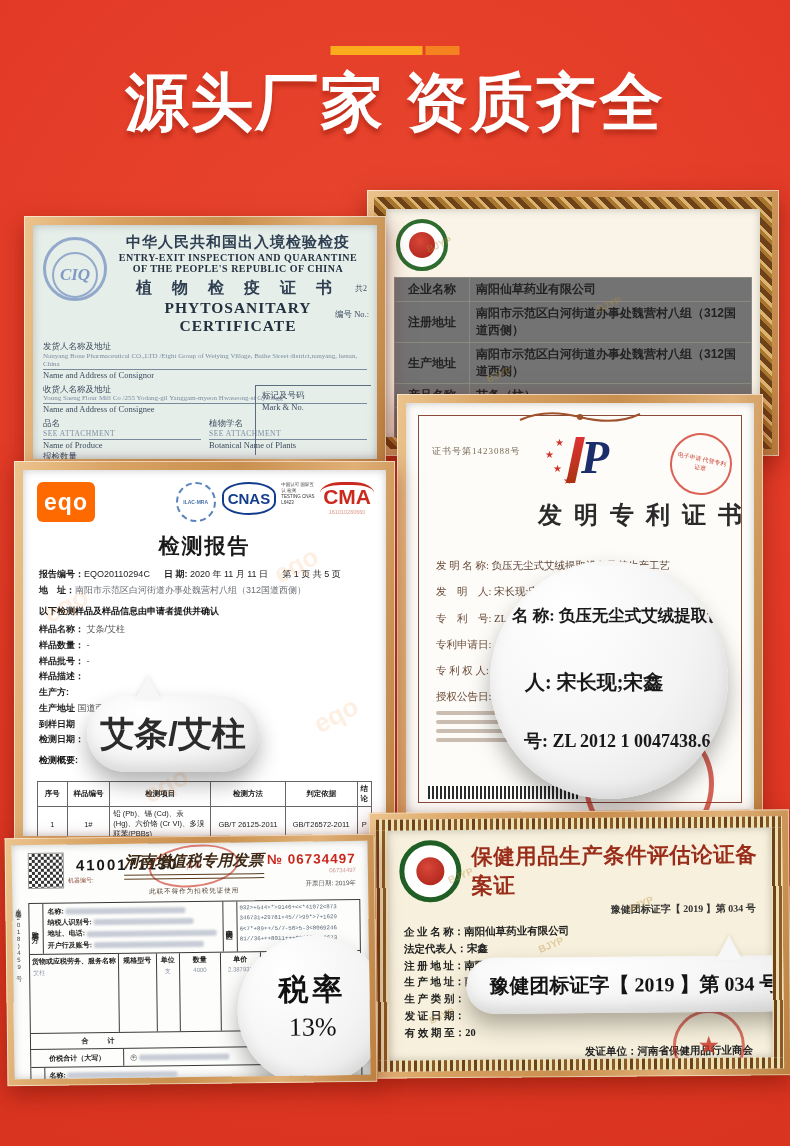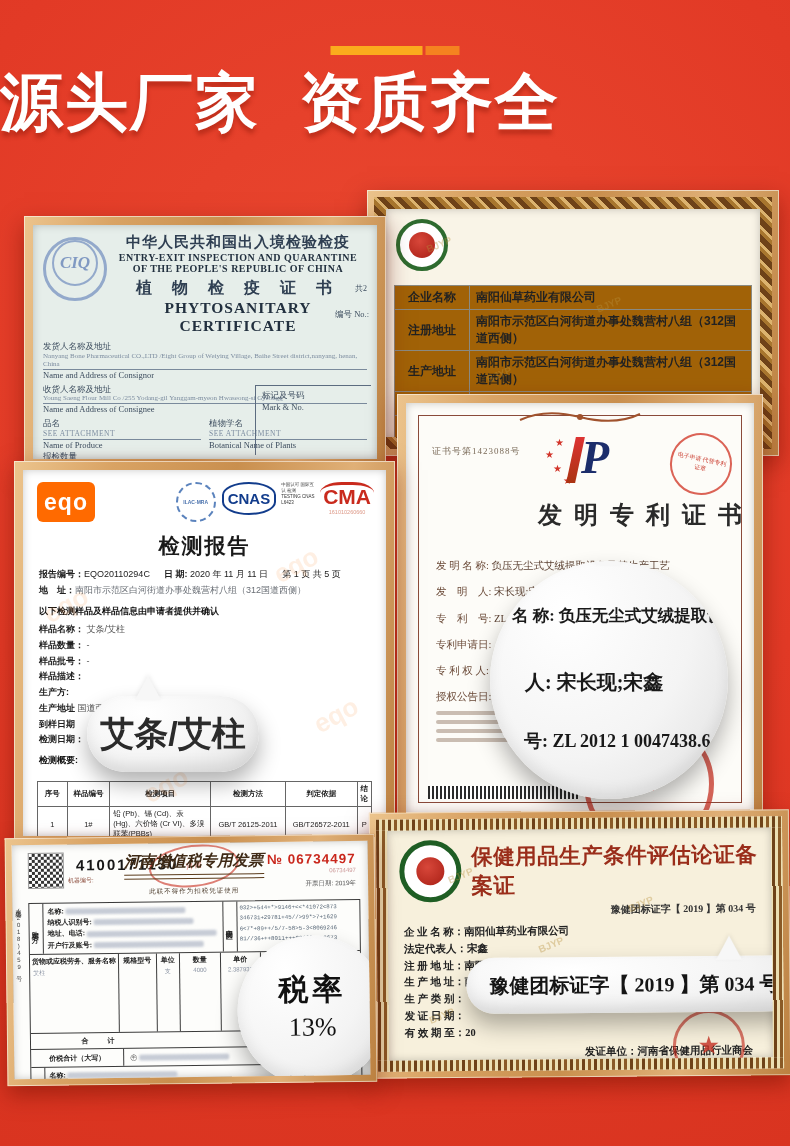--- a/index.html
+++ b/index.html
@@ -3,33 +3,33 @@
 <meta charset="utf-8">
 <style>
   html,body{margin:0;padding:0;background:#8c1f12;}
   .stage{position:relative;width:790px;height:1146px;overflow:hidden;
     background:radial-gradient(circle at 50% 30%, #ea4830 0%, #e23a26 55%, #d93420 100%);
     font-family:"Liberation Sans",sans-serif;}
   
   .accent{position:absolute;top:46px;left:50%;transform:translateX(-50%);display:flex;gap:3px;}
   .accent .a1{width:92px;height:9px;background:#fbab1d;}
   .accent .a2{width:34px;height:9px;background:#f58220;}
-  .title{position:absolute;top:60px;left:0;width:100%;text-align:left;color:#fff;
-    font-size:63px;font-weight:900;letter-spacing:2px;text-shadow:0 5px 4px rgba(140,25,8,.45);font-family:Liberation Mono, monospace;}
+  .title{position:absolute;top:60px;left:0;width:100%;text-align:center;color:#fff;
+    font-size:63px;font-weight:900;letter-spacing:2px;text-shadow:0 5px 4px rgba(140,25,8,.45);}
   
   .wframe{position:absolute;box-sizing:border-box;padding:9px;
     background:linear-gradient(100deg,#ecc48d 0%,#d9a364 22%,#c98f4e 50%,#e0b077 76%,#bb8040 100%);
     box-shadow:0 9px 22px rgba(110,15,0,.5), inset 0 0 0 1px rgba(255,255,255,.55);}
   .paper{position:relative;width:100%;height:100%;box-sizing:border-box;background:#fff;
     box-shadow:inset 0 0 9px rgba(0,0,0,.22);overflow:hidden;}
   
   .c1 .paper{background:#e6eeea;color:#3c4c5e;font-family:"Liberation Serif",serif;}
   .c1-head{display:flex;padding:8px 8px 0 10px;}
   .ciq-logo{width:58px;height:58px;border-radius:50%;border:3px solid #93a9cb;flex:0 0 auto;
-    display:flex;align-items:flex-start;justify-content:center;margin-top:4px;}
+    display:flex;align-items:flex-end;justify-content:center;margin-top:4px;}
   .ciq-inner{width:42px;height:42px;border-radius:50%;border:2px solid #93a9cb;color:#8099c2;
     font-weight:bold;font-size:17px;display:flex;align-items:center;justify-content:center;font-style:italic;}
   .c1-titles{flex:1;text-align:center;}
   .c1-cn{font-size:15px;font-weight:bold;color:#2f3f52;letter-spacing:1px;}
   .c1-en{font-size:10px;font-weight:bold;color:#22303f;letter-spacing:.5px;}
   .c1-pages{position:absolute;top:58px;right:10px;font-size:8px;}
   .c1-sub{font-size:16px;font-weight:bold;letter-spacing:8px;margin-top:4px;color:#2f3f52;}
   .c1-no{position:absolute;top:84px;right:8px;font-size:8.5px;}
   .c1-sub-en{font-size:15.5px;font-weight:bold;letter-spacing:1px;color:#22303f;}
   .c1-form{padding:6px 10px 0 10px;font-size:8.5px;line-height:1.25;}
@@ -44,21 +44,21 @@
   
   .ornate{border:12px solid transparent;
     border-image:repeating-linear-gradient(45deg,#6e4218 0 5px,#a8762e 5px 9px,#dcb36e 9px 12px) 12;
     background:#f9f4e7;}
   .c2-head{display:flex;align-items:center;gap:10px;padding:10px 8px 6px 10px;}
   .ring-logo{flex:0 0 auto;border-radius:50%;display:flex;align-items:center;justify-content:center;}
   .c2 .ring-logo{width:44px;height:44px;border:4px solid #2e6b2f;background:#fff;}
   .ring-core{border-radius:50%;background:radial-gradient(circle at 40% 35%,#d8473a,#a81f15);}
   .c2 .ring-core{width:26px;height:26px;}
   .c2-title{font-size:18.5px;font-weight:900;color:#1c1c1c;letter-spacing:.5px;}
-  .c2-table{width:calc(100% - 16px);margin:8px 8px;border-collapse:collapse;background:#a16207;}
+  .c2-table{width:calc(100% - 16px);margin:0 8px;border-collapse:collapse;background:#737373;}
   .c2-table td{border:1px solid #8a8a82;font-size:12px;color:#222;padding:3px 6px;}
   .c2-table td.l{width:62px;font-weight:bold;text-align:center;}
   .c2-table td.v{font-weight:bold;}
   .wm{position:absolute;color:rgba(185,145,60,.38);font-size:10px;font-weight:bold;transform:rotate(-22deg);pointer-events:none;}
   
   .c3-logos{display:flex;align-items:flex-start;padding:12px 12px 0 14px;}
   .eqo{width:58px;height:40px;border-radius:6px;background:#ff6a00;color:#fff;font-weight:bold;
     font-size:23px;display:flex;align-items:center;justify-content:center;letter-spacing:1px;}
   .c3-logos .spacer{flex:1;}
   .ilac{width:36px;height:36px;border-radius:50%;border:2px dashed #5b83bd;color:#4a72ad;

